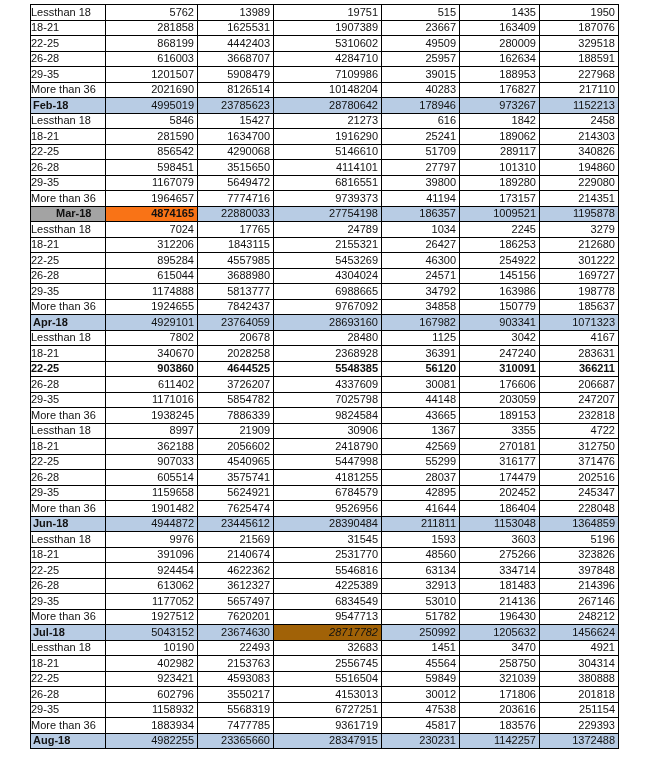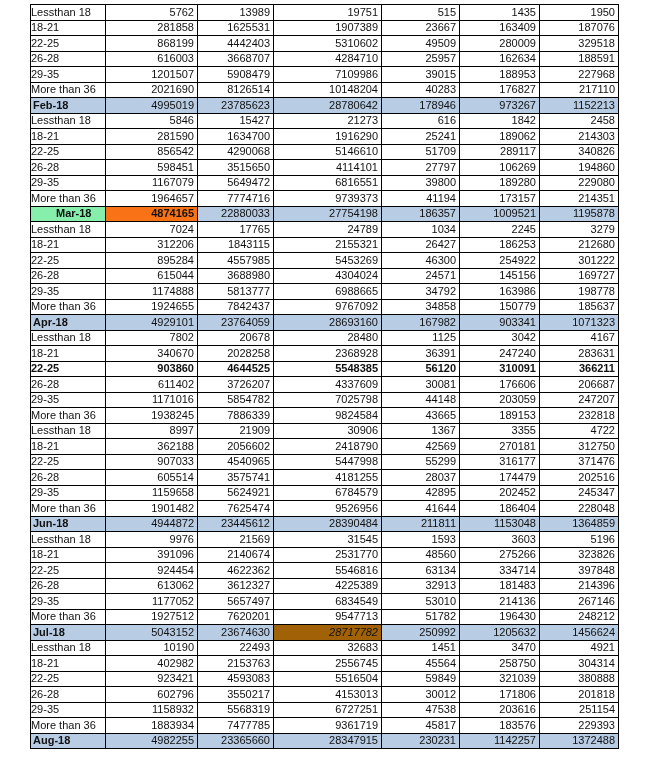--- a/index.html
+++ b/index.html
@@ -136,21 +136,21 @@
           <td class="num">51709</td>
           <td class="num">289117</td>
           <td class="num">340826</td>
         </tr>
         <tr>
           <td class="label">26-28</td>
           <td class="num">598451</td>
           <td class="num">3515650</td>
           <td class="num">4114101</td>
           <td class="num">27797</td>
-          <td class="num">106269</td>
+          <td class="num">101310</td>
           <td class="num">194860</td>
         </tr>
         <tr>
           <td class="label">29-35</td>
           <td class="num">1167079</td>
           <td class="num">5649472</td>
           <td class="num">6816551</td>
           <td class="num">39800</td>
           <td class="num">189280</td>
           <td class="num">229080</td>
@@ -158,21 +158,21 @@
         <tr>
           <td class="label">More than 36</td>
           <td class="num">1964657</td>
           <td class="num">7774716</td>
           <td class="num">9739373</td>
           <td class="num">41194</td>
           <td class="num">173157</td>
           <td class="num">214351</td>
         </tr>
         <tr class="month-row">
-          <td class="label" style="background: #86efac; padding-left: 25px;">Mar-18</td>
+          <td class="label" style="background: #a3a3a3; padding-left: 25px;">Mar-18</td>
           <td class="num" style="background: #f97316; font-weight: bold;">4874165</td>
           <td class="num" style="background: rgb(184, 204, 228); font-weight: normal;">22880033</td>
           <td class="num" style="background: rgb(184, 204, 228); font-weight: normal;">27754198</td>
           <td class="num" style="background: rgb(184, 204, 228); font-weight: normal;">186357</td>
           <td class="num" style="background: rgb(184, 204, 228); font-weight: normal;">1009521</td>
           <td class="num" style="background: rgb(184, 204, 228); font-weight: normal;">1195878</td>
         </tr>
         <tr>
           <td class="label">Lessthan 18</td>
           <td class="num">7024</td>

